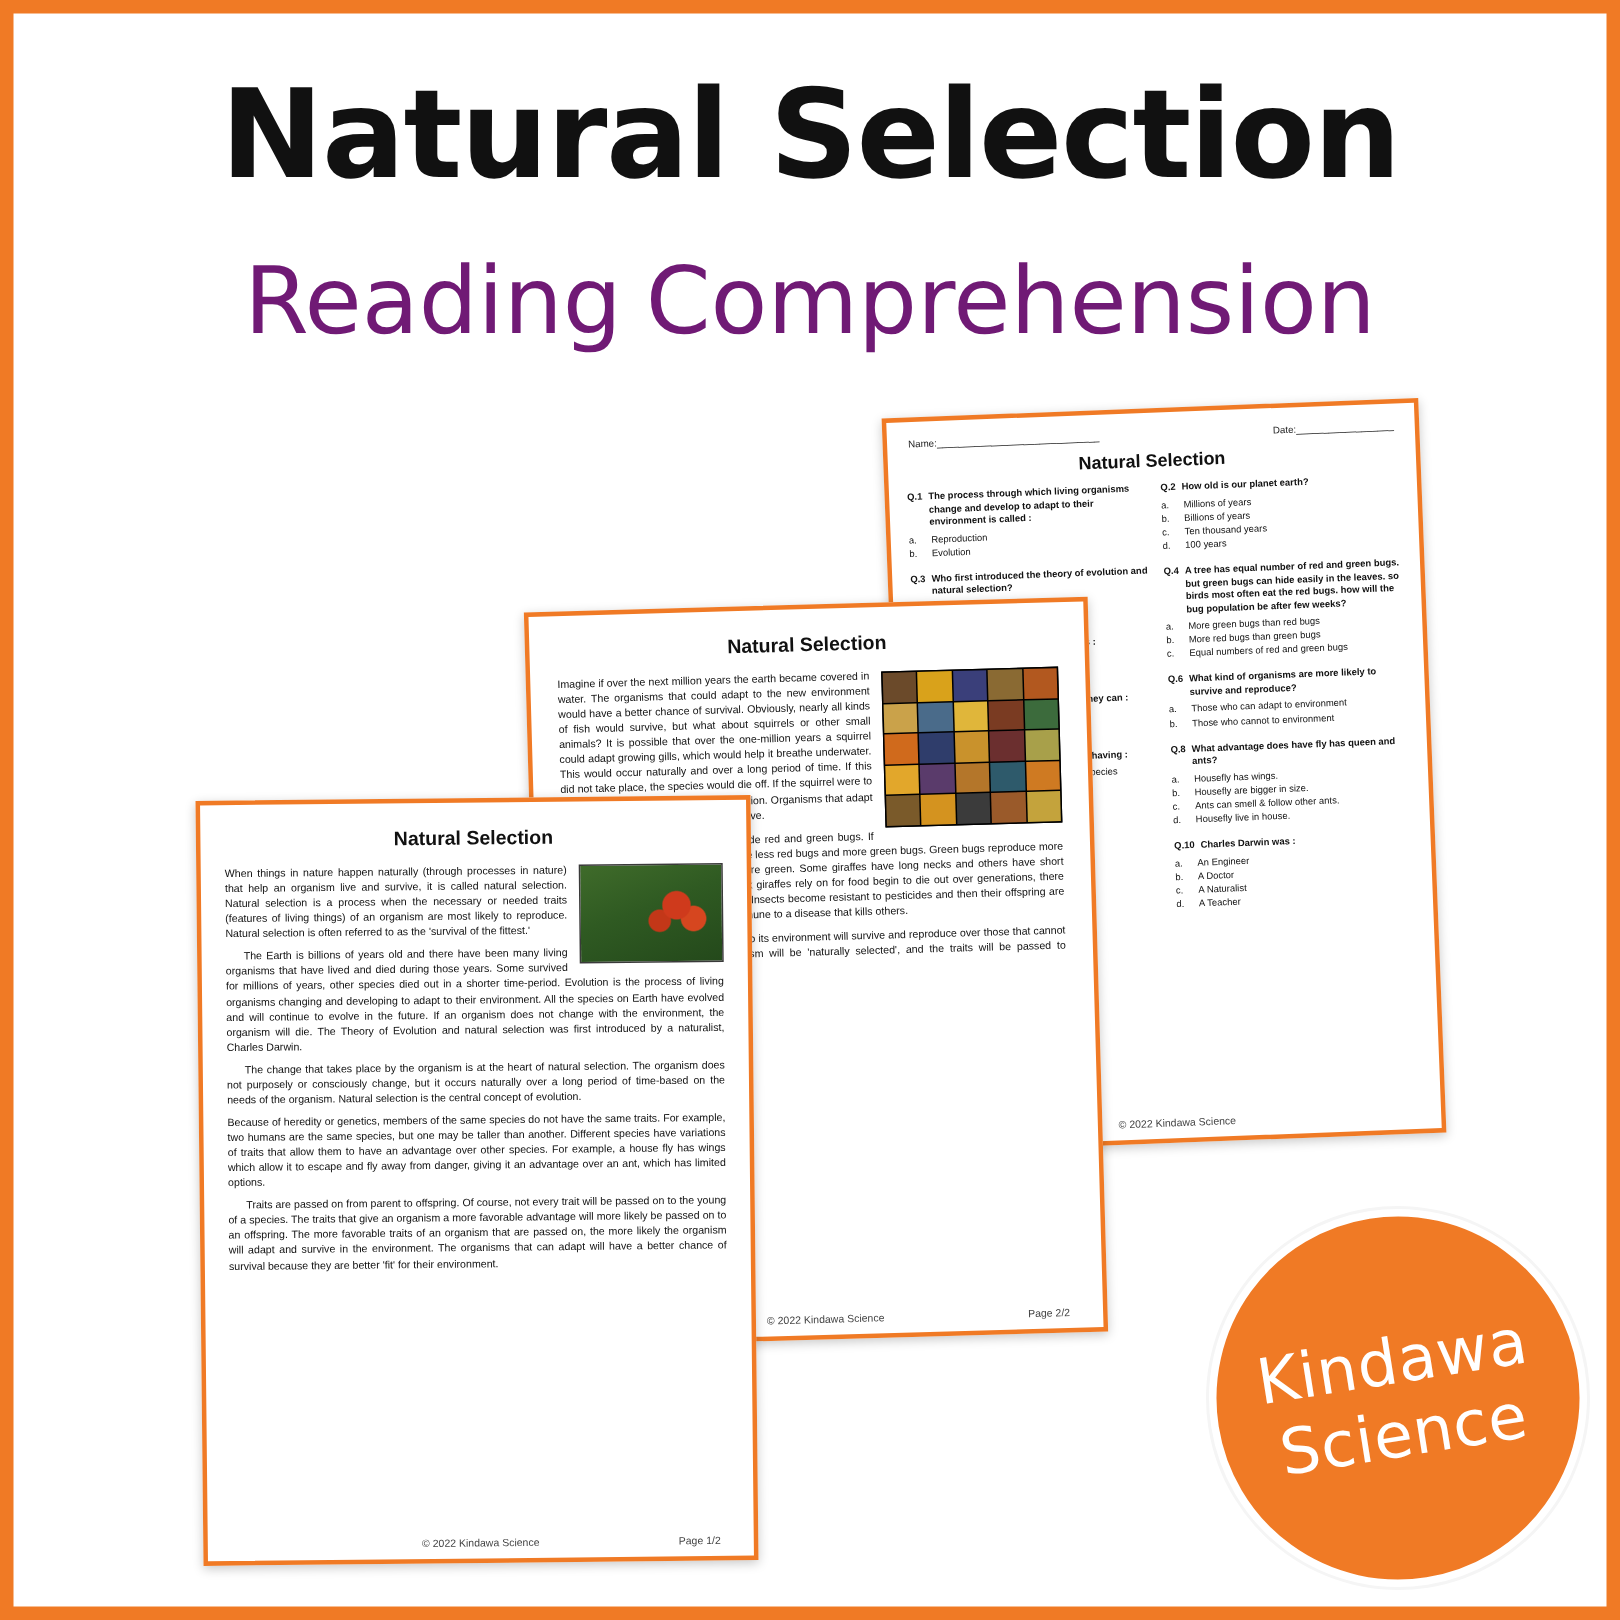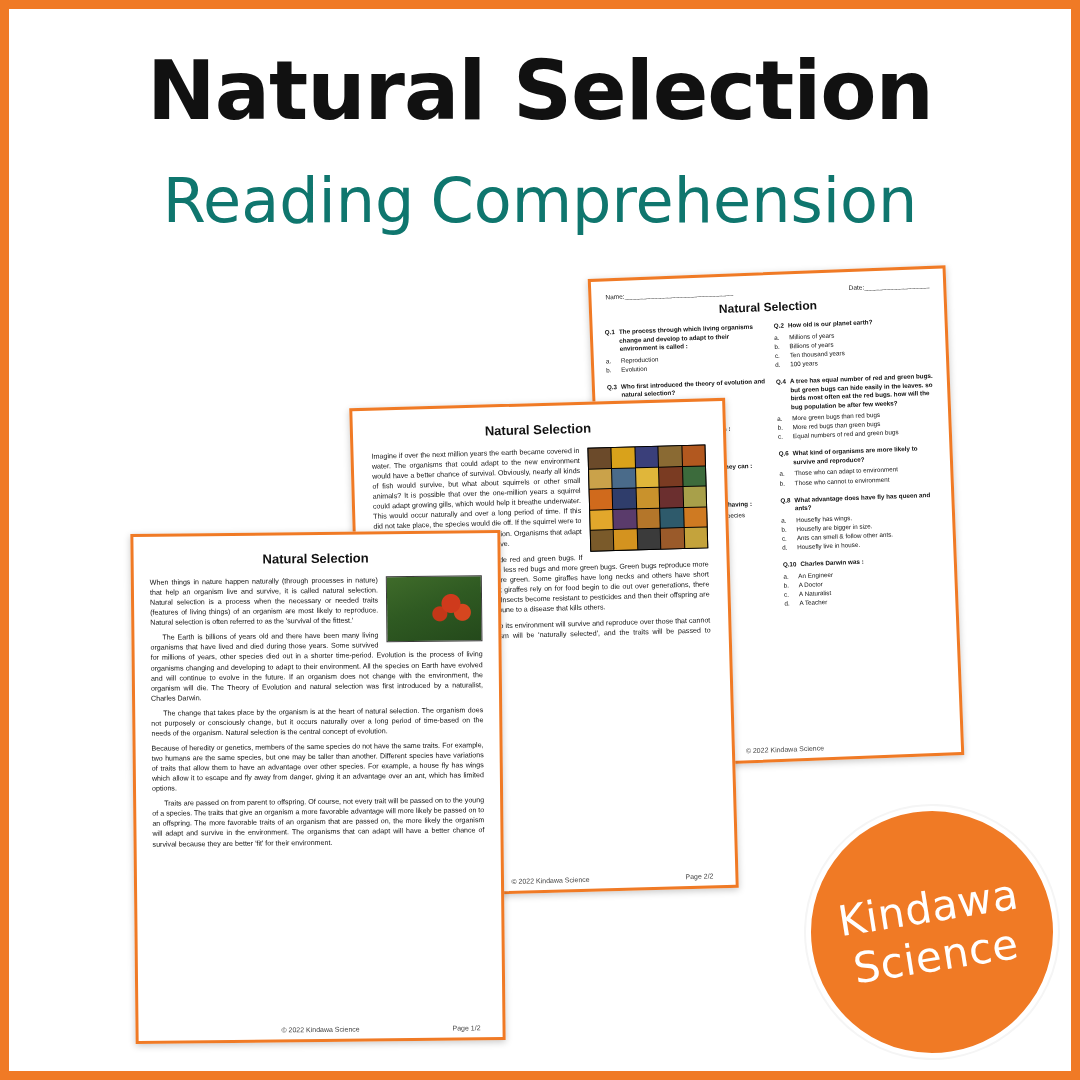--- a/index.html
+++ b/index.html
@@ -28,21 +28,21 @@
     letter-spacing: -1px;
     color: #111111;
     line-height: 1.05;
   }
   .title-sub {
     position: absolute;
     top: 168px; left: 0; width: 1080px;
     text-align: center;
     font-family: "DejaVu Sans", sans-serif;
     font-size: 62px;
-    color: #0f766e;
+    color: #701a75;
     line-height: 1.05;
   }
   .title-sub .word-gap { display: inline-block; width: 16px; }
 
   
   .sheet {
     position: absolute;
     background: #ffffff;
     border: 3px solid #f07a25;
     box-shadow: 0 2px 7px rgba(0,0,0,0.22);

